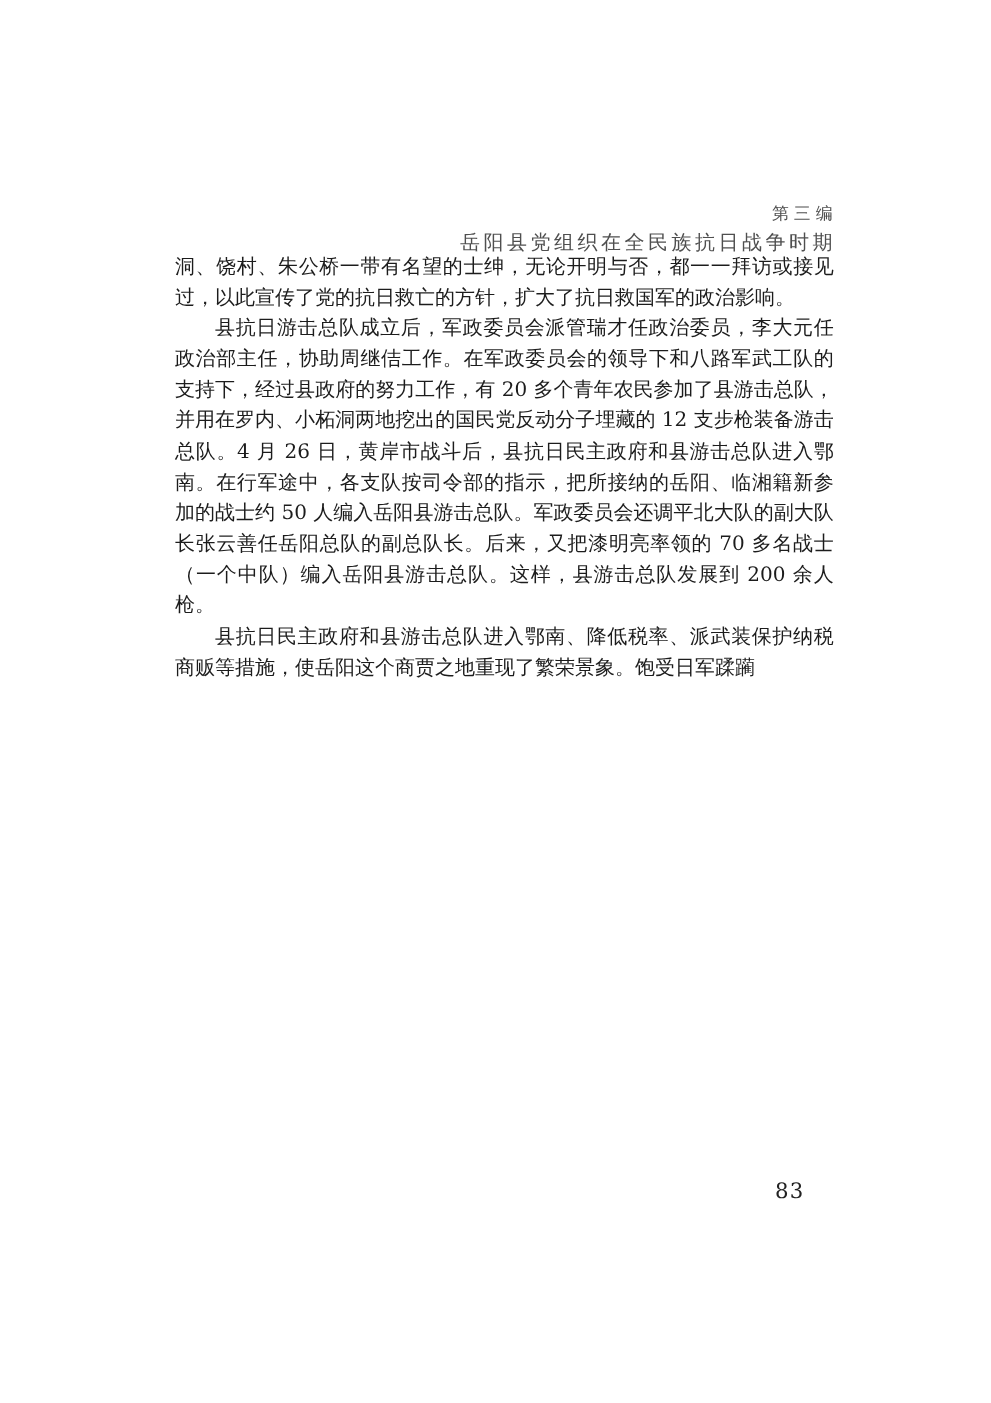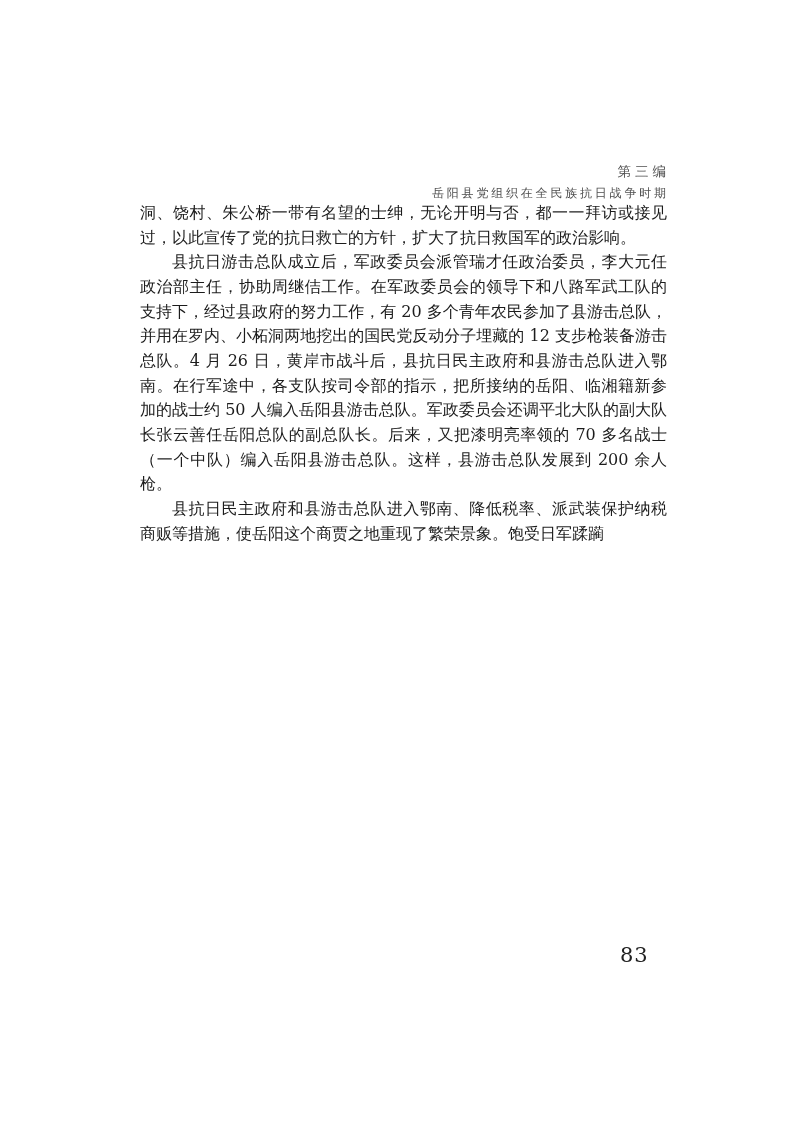--- a/index.html
+++ b/index.html
@@ -23,21 +23,21 @@
     color: #4f4f4f;
     margin-top: 19px;
   }
   .running-header .volume {
     font-size: 13.5px;
     letter-spacing: 4px;
     margin-right: -4px;
     line-height: 16px;
   }
   .running-header .running-title {
-    font-size: 12px;
+    font-size: 16px;
     letter-spacing: 2.8px;
     margin-right: -2.8px;
     margin-top: 7px;
     line-height: 15px;
   }
   .body-text {
     position: absolute;
     left: 140px;
     top: 201px;
     width: 527px;
@@ -50,21 +50,21 @@
     margin: 0;
     padding: 0;
   }
   .body-text p.para.indent {
     text-indent: 2em;
   }
   .page-number {
     position: absolute;
     left: 620px;
     top: 943px;
-    font-size: 21px;
+    font-size: 17px;
     color: #222222;
     letter-spacing: 1px;
   }
 </style>
 </head>
 <body>
 
 <div class="page">
 
   <div class="running-header">

